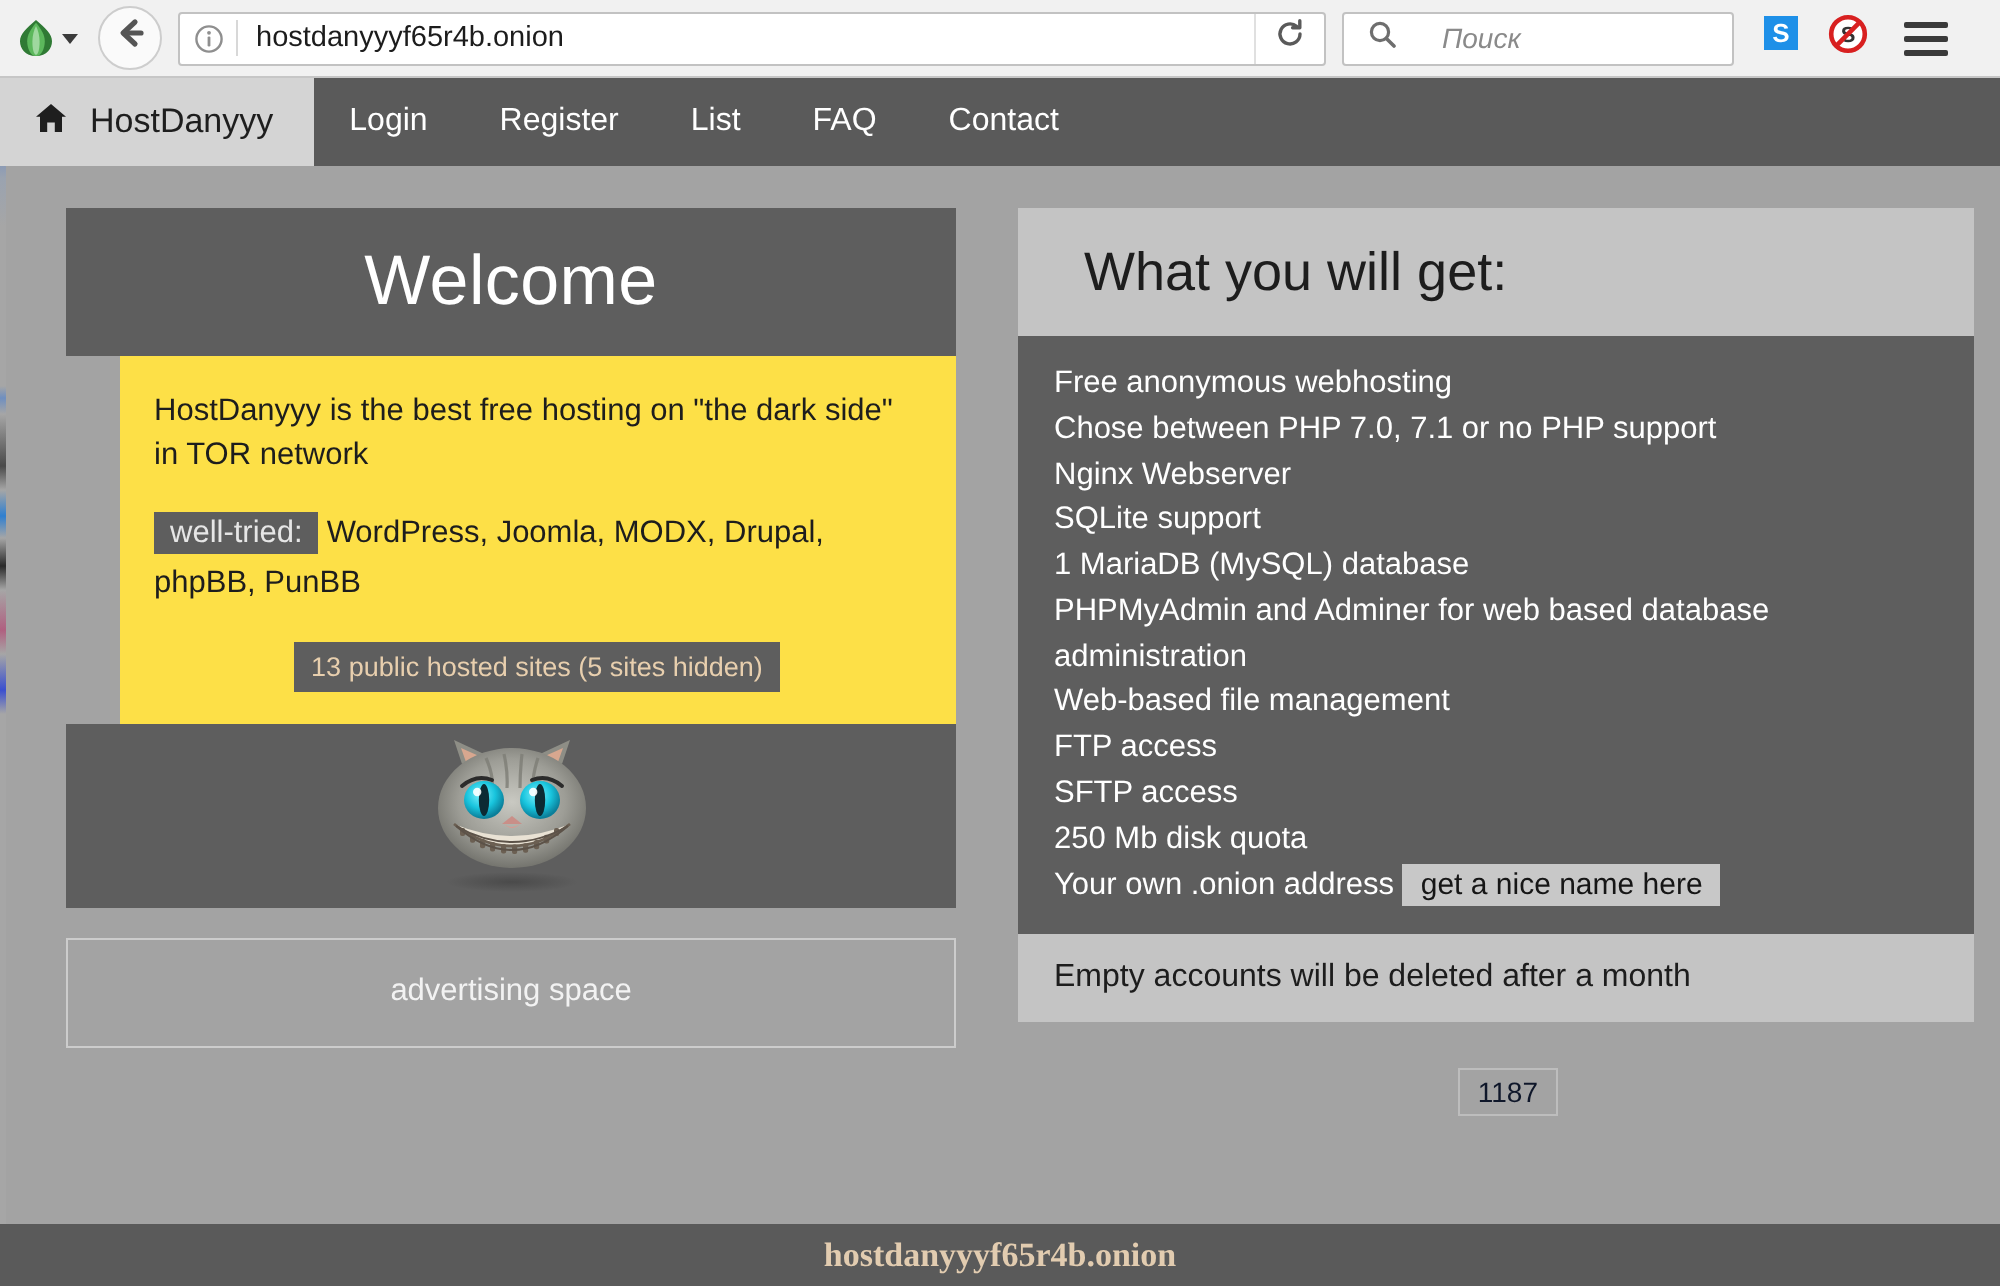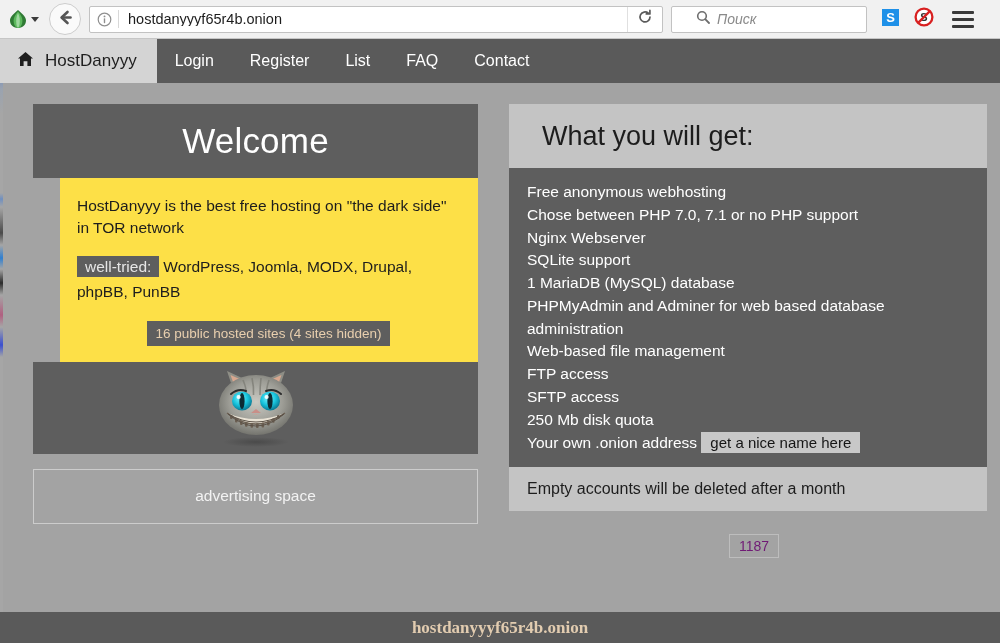--- a/index.html
+++ b/index.html
@@ -96,22 +96,22 @@
   .searchbar {
     width: 196px;
     height: 27px;
     margin-left: 8px;
     background: #ffffff;
     border: 1px solid #c2c2c2;
     border-radius: 2px;
     display: flex;
     align-items: center;
     box-sizing: border-box;
-    padding-left: 24px;
-    gap: 7px;
+    padding-left: 12px;
+    gap: 23px;
     cursor: text;
   }
   .searchbar .ph {
     font-size: 14px;
     font-style: italic;
     color: #8a8a8a;
   }
   .ext-icons {
     display: flex;
     align-items: center;
@@ -294,21 +294,21 @@
     padding: 13px 18px;
     color: #1d1d1d;
     font-size: 16px;
   }
 
   .counter-badge {
     position: absolute;
     right: 13px;
     top: 451px;
     border: 1px solid #bdbdbd;
-    color: #701a75;
+    color: #0f172a;
     font-size: 14px;
     padding: 3px 9px;
     background: transparent;
   }
 
   .site-footer {
     position: absolute;
     left: 0; top: 612px;
     width: 1000px;
     height: 31px;
@@ -427,21 +427,21 @@
     <div class="panel-left">
       <div class="welcome-head">
         <h1>Welcome</h1>
       </div>
       <div class="welcome-body">
         <p>HostDanyyy is the best free hosting on "the dark side" in TOR network</p>
         <div class="cms-line">
           <span class="tag-welltried">well-tried:</span><span>WordPress, Joomla, MODX, Drupal, phpBB, PunBB</span>
         </div>
         <div class="hosted-badge-row">
-          <span class="hosted-badge">16 public hosted sites (4 sites hidden)</span>
+          <span class="hosted-badge">13 public hosted sites (5 sites hidden)</span>
         </div>
       </div>
       <div class="cat-box">
         <span>
           <svg width="118" height="86" viewBox="0 0 118 86">
             <defs>
               <radialGradient id="furG" cx="50%" cy="45%" r="58%">
                 <stop offset="0%" stop-color="#c9c9c2"></stop>
                 <stop offset="62%" stop-color="#9d9d96"></stop>
                 <stop offset="100%" stop-color="#6e6e68"></stop>

